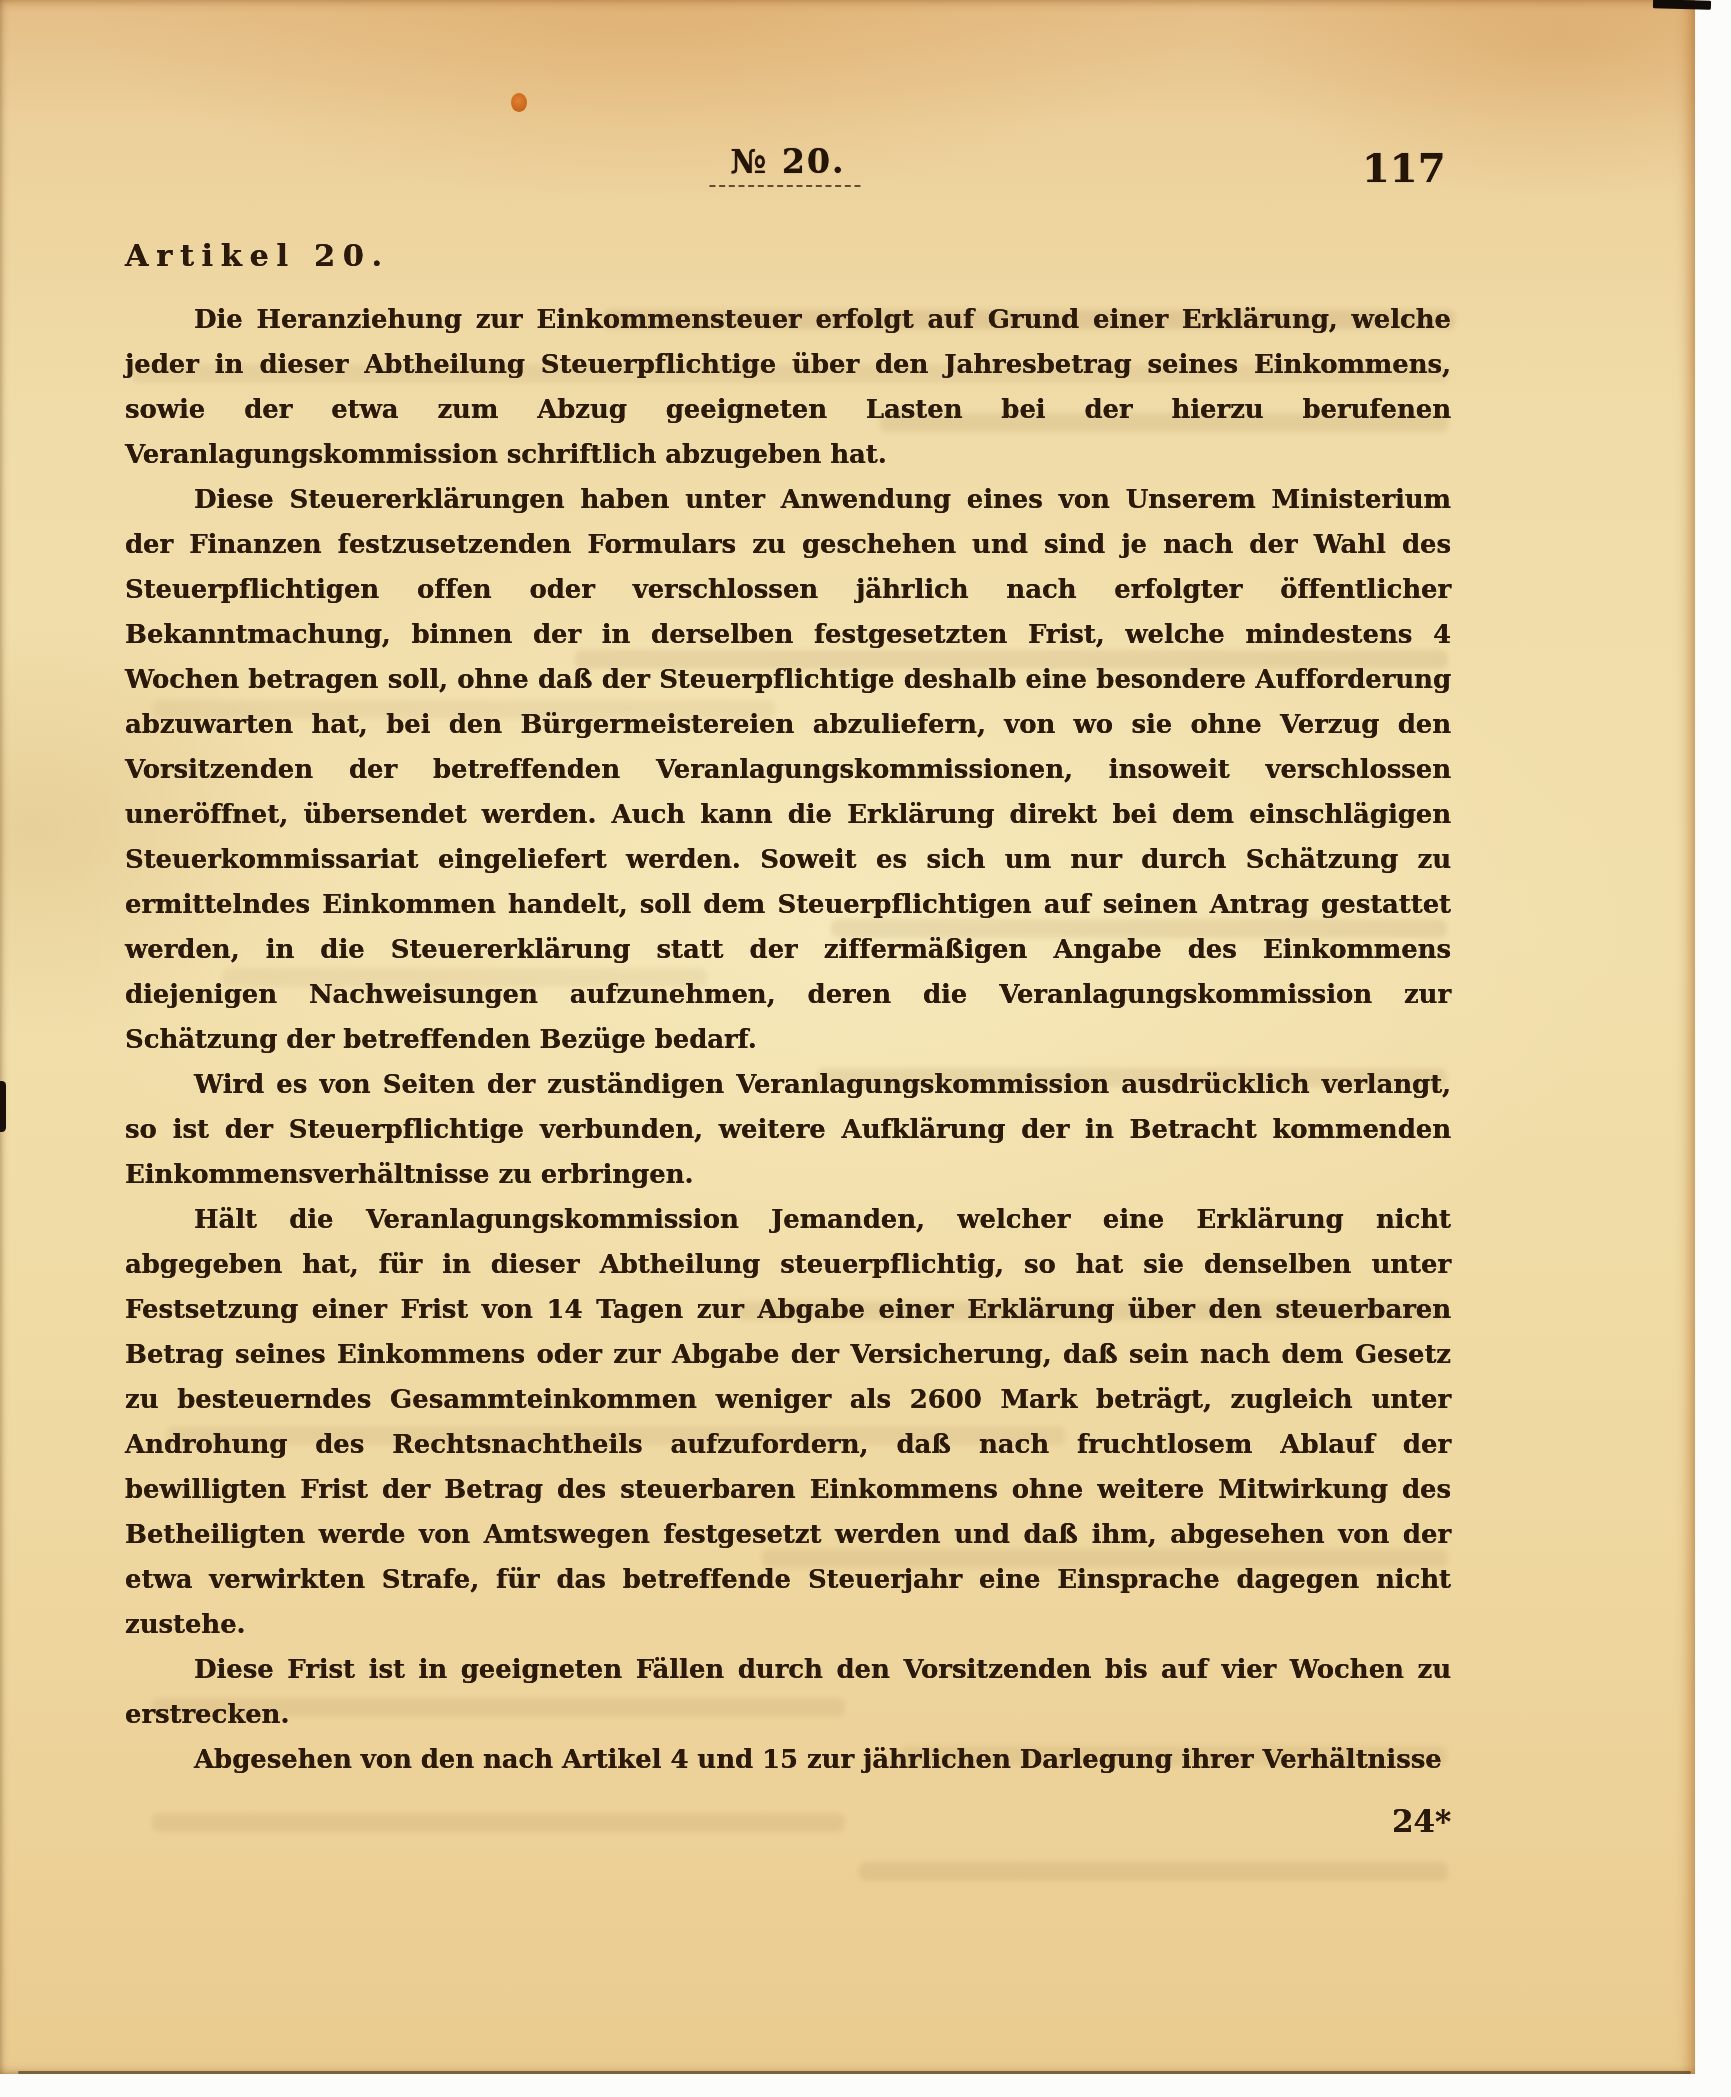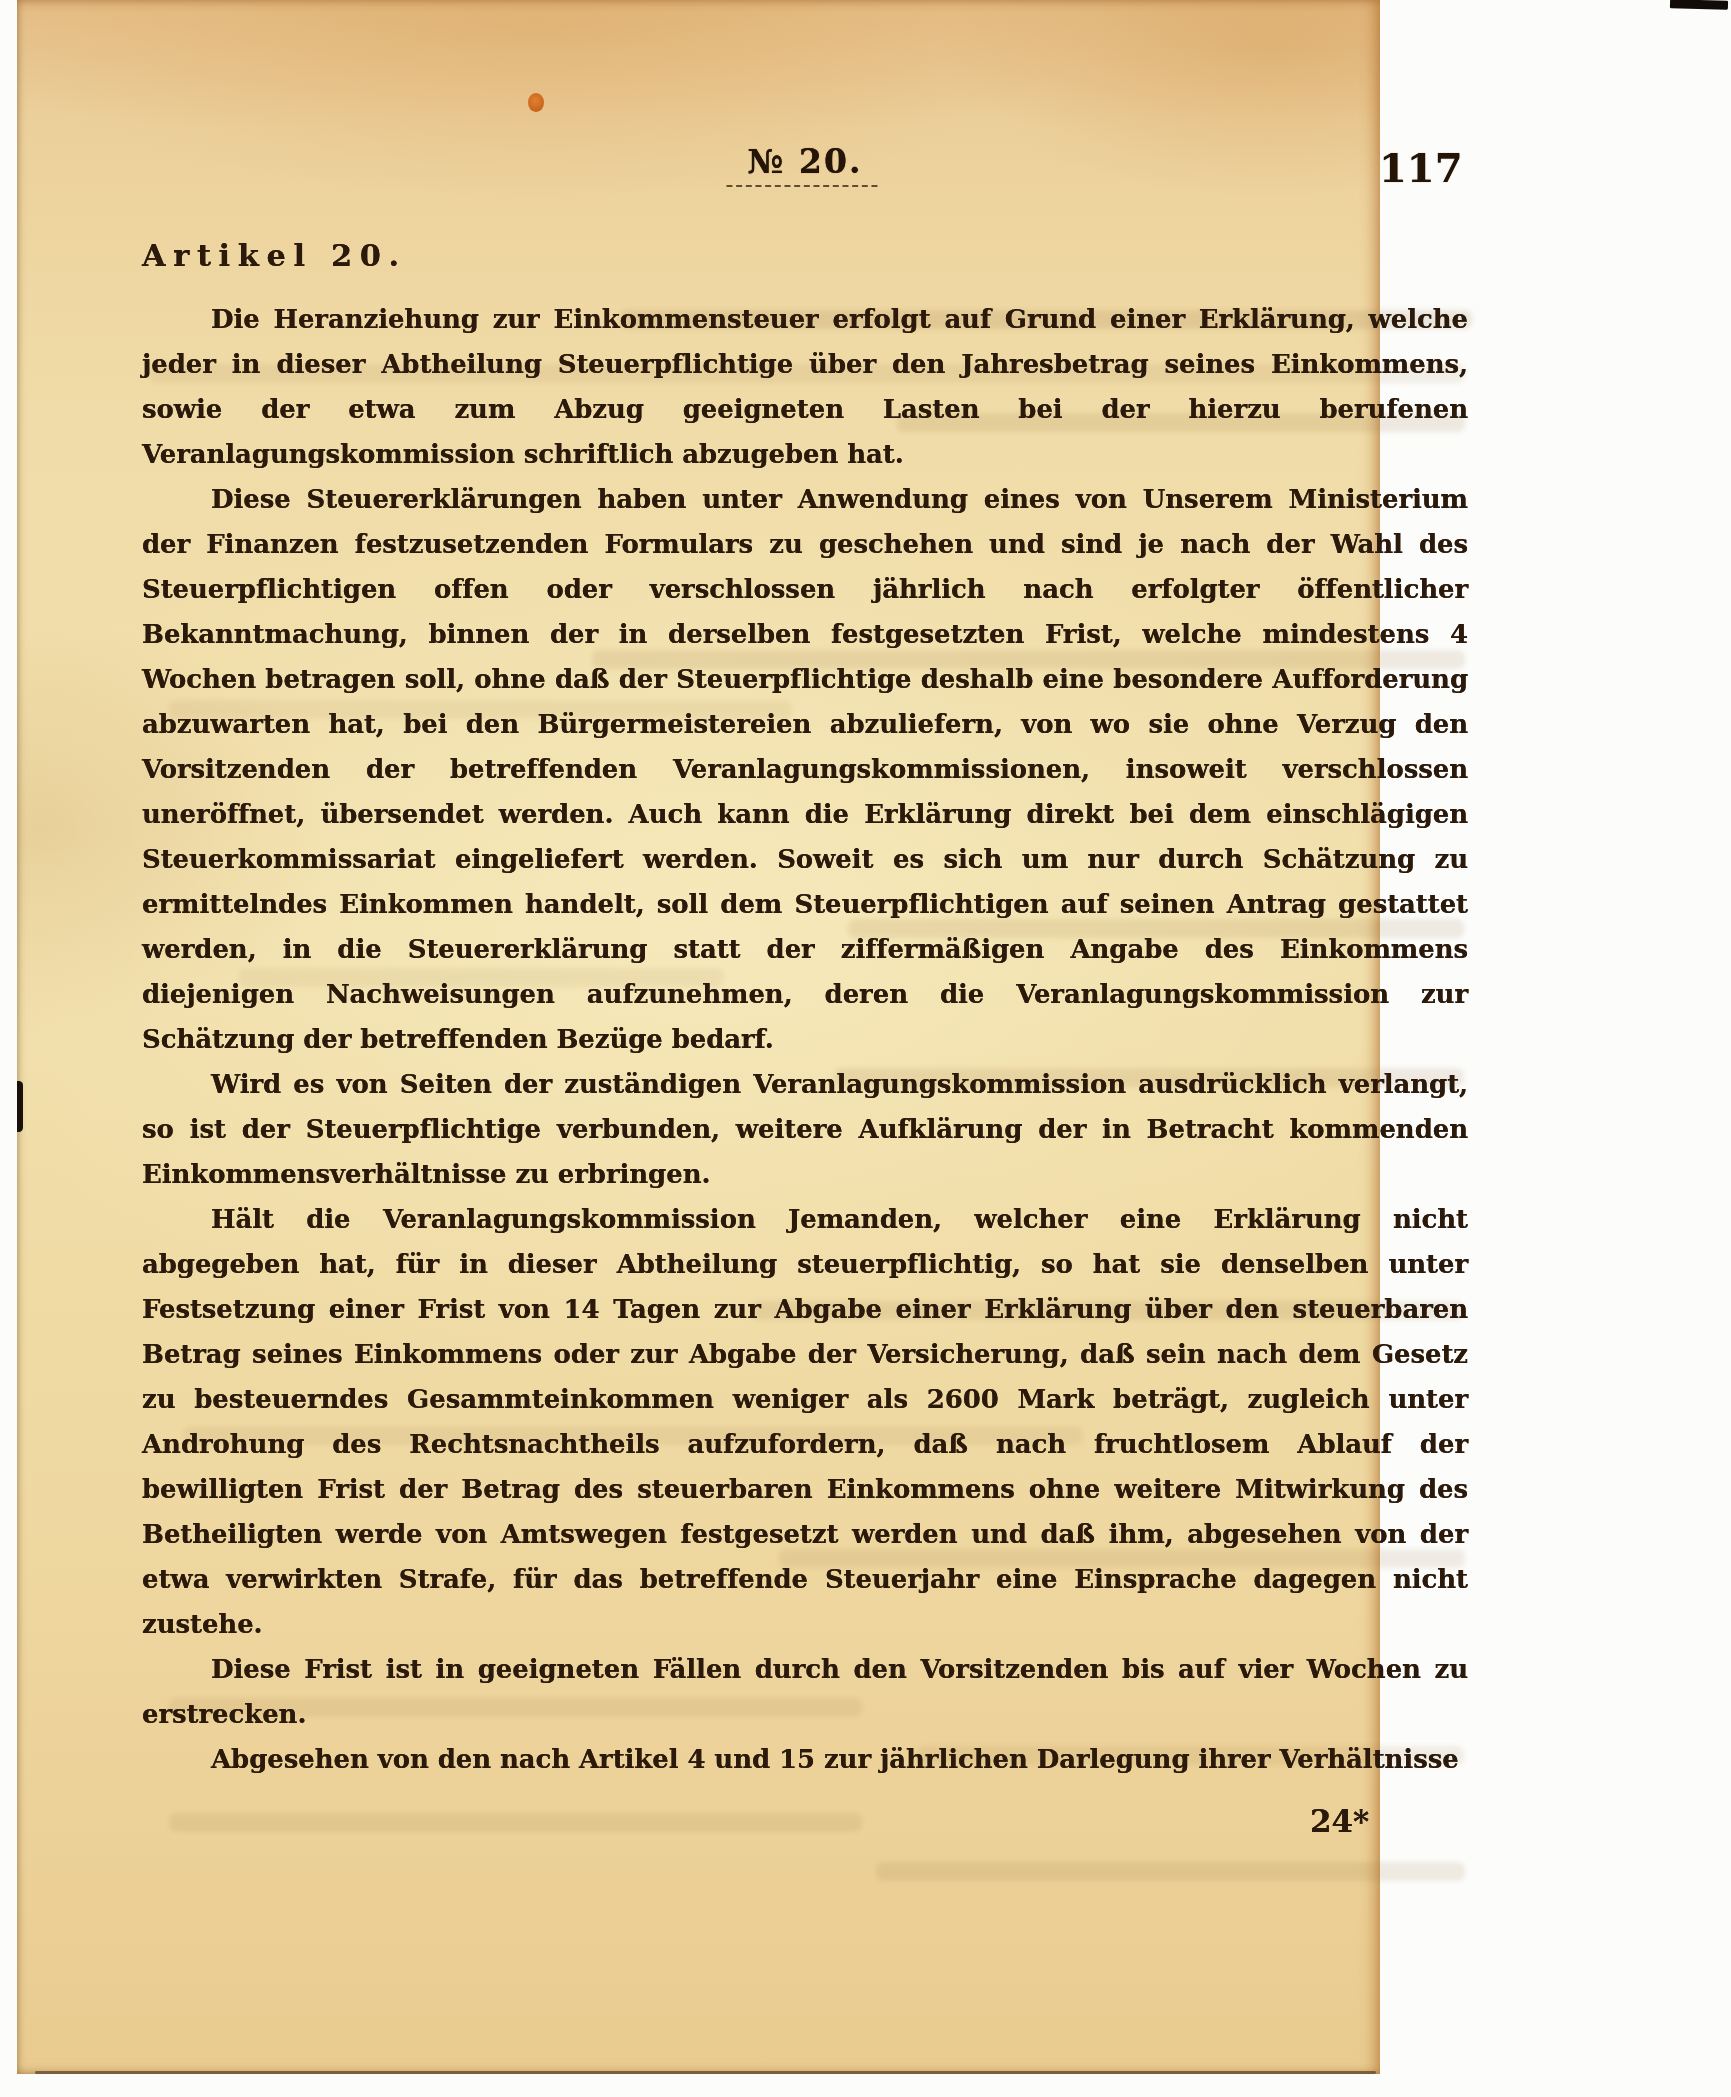--- a/index.html
+++ b/index.html
@@ -9,23 +9,23 @@
   body {
     width: 1732px;
     height: 2097px;
     position: relative;
     overflow: hidden;
     background: #fcfcfa;
     font-family: "DejaVu Serif", "Liberation Serif", serif;
   }
   .paper {
     position: absolute;
-    left: 17px;
+    left: 0;
     top: 0;
-    width: 1363px;
+    width: 1695px;
     height: 2074px;
     background:
       radial-gradient(900px 291px at 38% 1%, rgba(216,158,90,0.38), rgba(216,158,90,0) 62%),
       radial-gradient(554px 263px at 92% 2%, rgba(206,140,70,0.32), rgba(206,140,70,0) 60%),
       radial-gradient(485px 346px at 2% 40%, rgba(190,140,75,0.18), rgba(190,140,75,0) 60%),
       radial-gradient(1039px 623px at 50% 45%, rgba(255,247,210,0.40), rgba(255,247,210,0) 75%),
       linear-gradient(180deg, #e4bd85 0%, #ecd09b 6%, #f0dca8 20%, #f1dfab 45%, #efd9a2 70%, #ecd198 88%, #e9cb8f 100%);
     box-shadow:
       inset -11px 0 14px -5.5px rgba(175,102,36,0.55),
       inset 4.8px 0 8.3px -4.8px rgba(115,78,38,0.55),
@@ -103,21 +103,21 @@
     font-size: 30.5px;
     font-weight: 700;
     letter-spacing: 7.6px;
     text-indent: 0;
   }
   .signature-mark {
     margin-top: 16.6px;
     margin-left: 1168px;
     font-size: 31px;
     font-weight: 700;
-    text-align: left;
+    text-align: right;
     text-indent: 0;
   }
   .bleed {
     position: absolute;
     height: 19.4px;
     background: #8f6c38;
     border-radius: 7px;
     filter: blur(2.8px);
   }
   .dot-orange {

